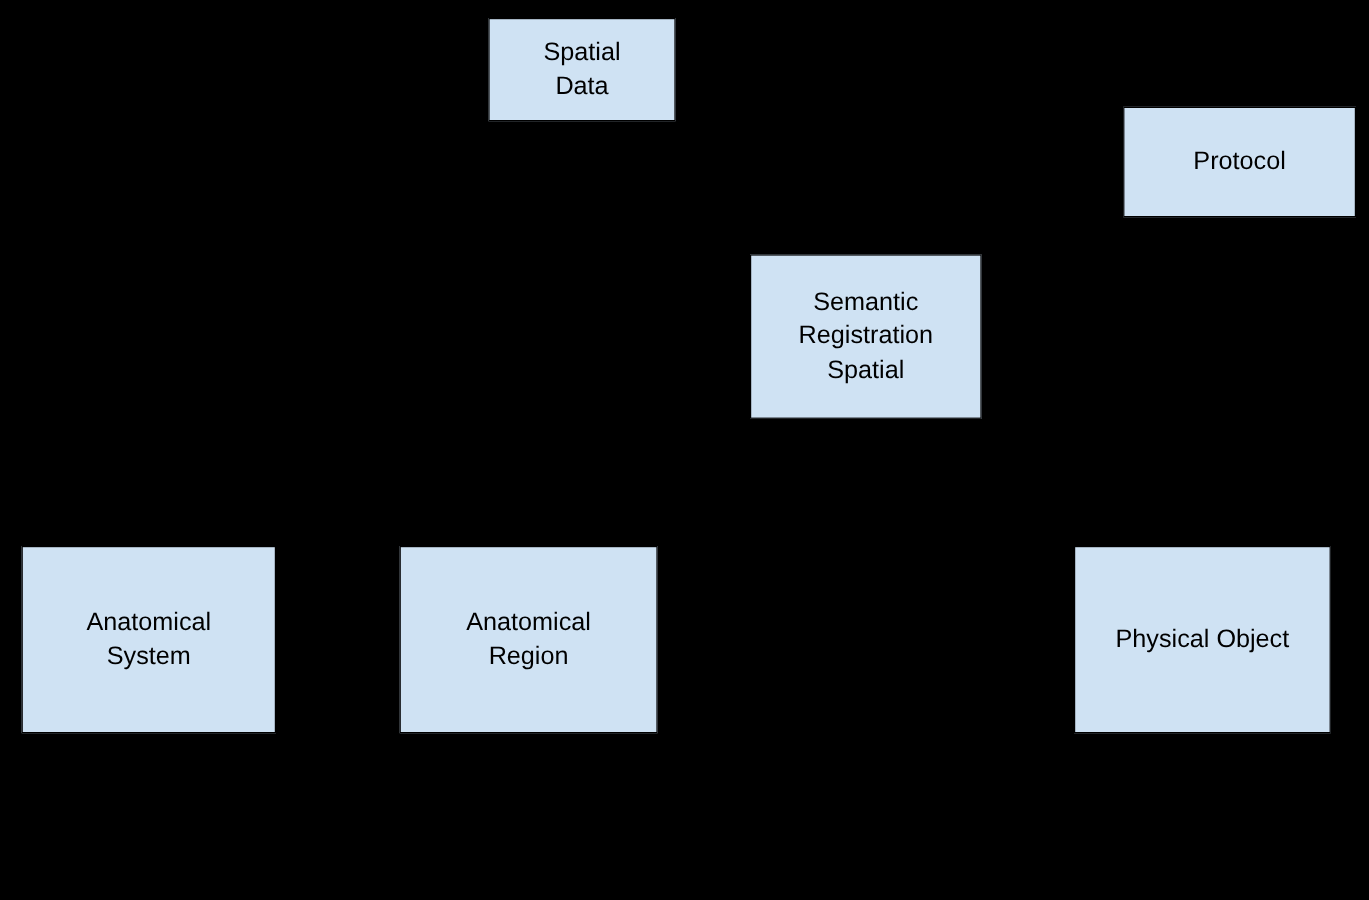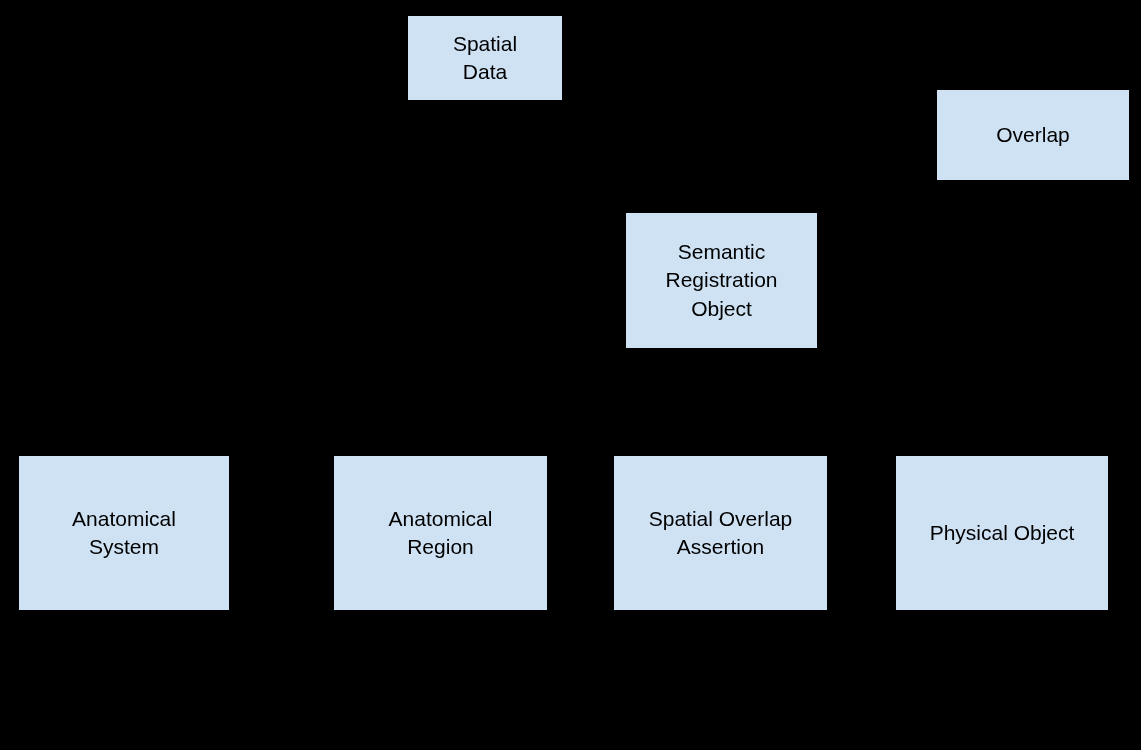--- a/index.html
+++ b/index.html
@@ -44,41 +44,37 @@
 <body>
 
 <div class="canvas">
 
   <div class="node node-spatial-data">
     <span>Spatial
 Data</span>
   </div>
 
   <div class="node node-protocol">
-    <span>Overlap</span>
+    <span>Protocol</span>
   </div>
 
   <div class="node node-semantic-registration-process">
     <span>Semantic
 Registration
-Object</span>
+Spatial</span>
   </div>
 
   <div class="node node-anatomical-system">
     <span>Anatomical
 System</span>
   </div>
 
   <div class="node node-anatomical-region">
     <span>Anatomical
 Region</span>
   </div>
 
-  <div class="node node-spatial-overlap-assertion">
-    <span>Spatial Overlap
-Assertion</span>
-  </div>
 
   <div class="node node-physical-object">
     <span>Physical Object</span>
   </div>
 
 </div>
 
 </body></html>

